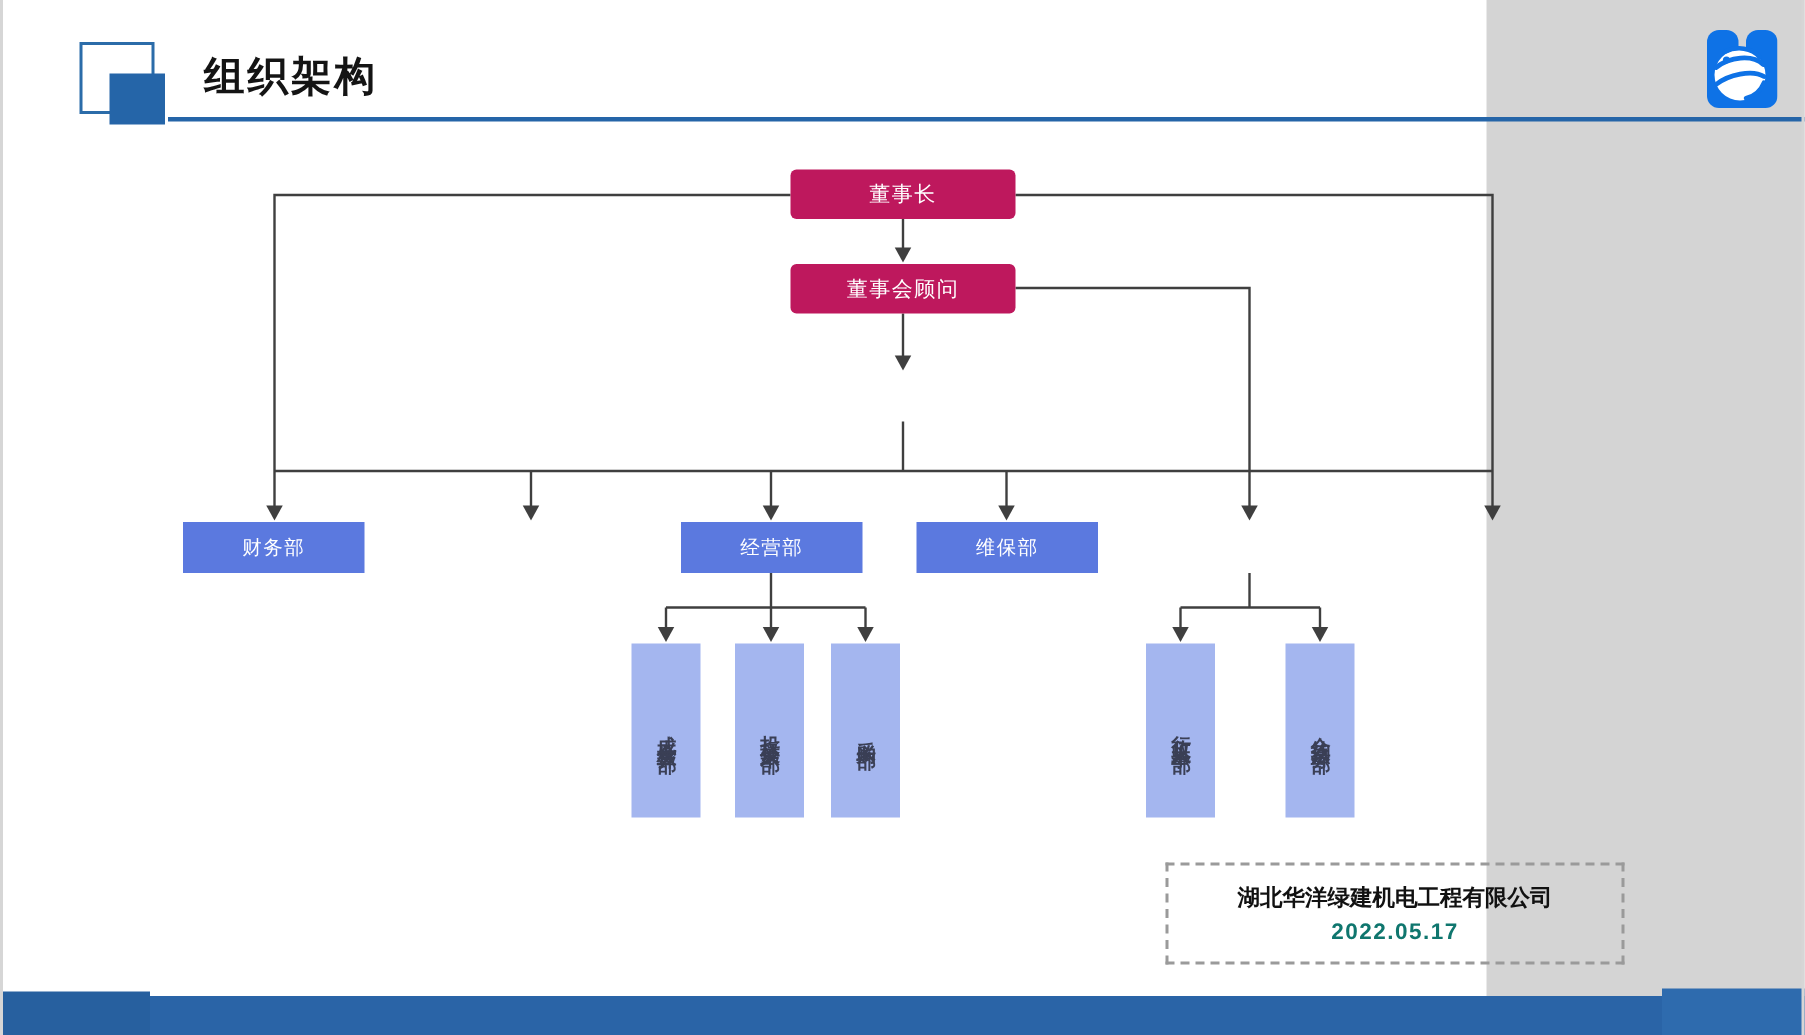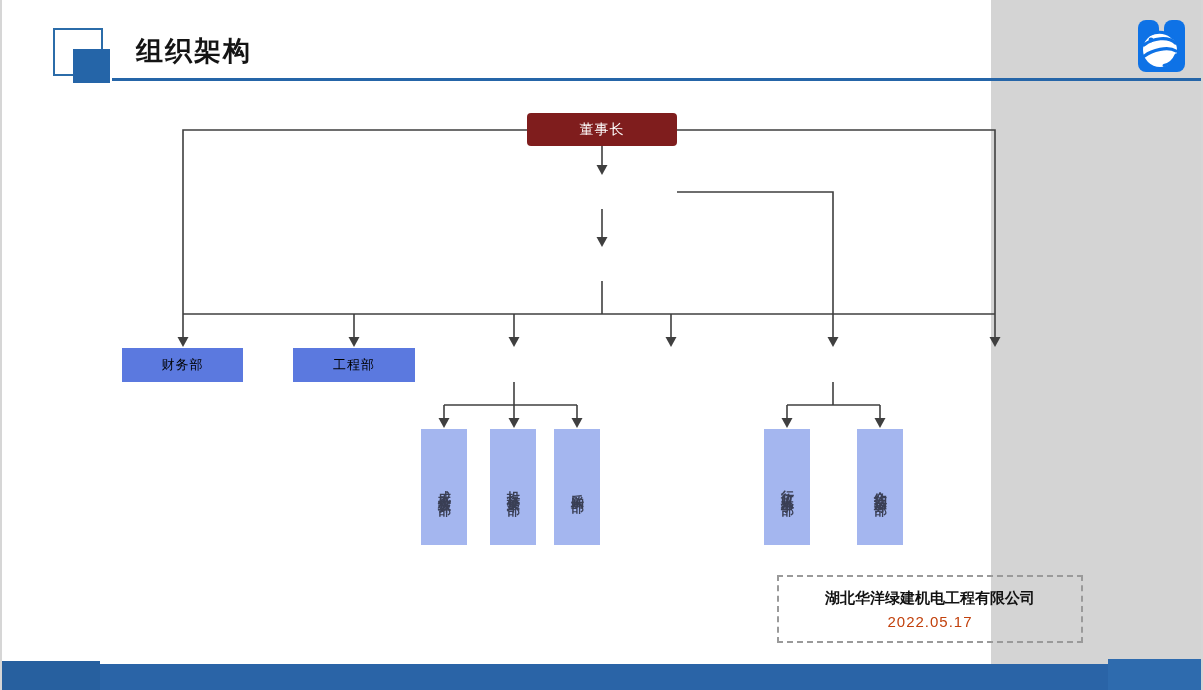--- a/index.html
+++ b/index.html
@@ -30,45 +30,45 @@
   }
   .logo{position:absolute;left:1138px;top:20px;width:47px;height:52px;z-index:3;}
 
   
   .node{
     position:absolute;display:flex;align-items:center;justify-content:center;
     box-sizing:border-box;z-index:5;
   }
   .lvl1{
     width:150px;height:33px;left:527px;border-radius:4px;
-    background:#7f1d1d;color:#ffffff;font-size:14px;letter-spacing:1px;
+    background:#be185d;color:#ffffff;font-size:14px;letter-spacing:1px;
   }
   .lvl2{
     top:348px;height:34px;
-    background:#5b79df;color:#000000;font-size:13px;letter-spacing:1px;
+    background:#5b79df;color:#ffffff;font-size:13px;letter-spacing:1px;
   }
   .lvl3{
     top:429px;width:46px;height:116px;
     background:#a4b6ef;color:#3a3f55;font-size:13px;font-weight:600;
     writing-mode:vertical-rl;text-orientation:upright;letter-spacing:3px;
   }
 
   
   .connectors{position:absolute;left:0;top:0;width:1203px;height:690px;z-index:4;pointer-events:none;}
   .connectors path.ln{stroke:#3f3f3f;stroke-width:1.6;fill:none;}
   .connectors path.ar{fill:#3f3f3f;stroke:none;}
 
   
   .note-box{
     position:absolute;left:777px;top:575px;width:306px;height:68px;
     border:2px dashed #9a9a9a;box-sizing:border-box;z-index:5;
     display:flex;flex-direction:column;align-items:center;justify-content:center;gap:5px;
   }
   .note-company{font-size:15px;font-weight:800;color:#111111;}
-  .note-date{font-size:15px;font-weight:400;color:#c2410c;letter-spacing:1px;}
+  .note-date{font-size:15px;font-weight:700;color:#0f766e;letter-spacing:1px;}
 
   
   .bar-main{position:absolute;left:0;top:664px;width:1203px;height:26px;background:#2a64a7;z-index:50;}
   .bar-left{position:absolute;left:0;top:661px;width:100px;height:29px;background:#27609f;z-index:51;}
   .bar-right{position:absolute;left:1108px;top:659px;width:95px;height:31px;background:#2e6bae;z-index:51;}
 </style>
 </head>
 <body>
 
 <div class="slide">
@@ -134,26 +134,32 @@
     <path class="ln" d="M787 405 H880"></path>
     <path class="ln" d="M787 405 V421"></path>
       <path class="ar" d="M781.5 418 L792.5 418 L787 428 Z"></path>
     <path class="ln" d="M880 405 V421"></path>
       <path class="ar" d="M874.5 418 L885.5 418 L880 428 Z"></path>
   </svg>
 
   <div class="node lvl1" style="top:113px">
     <span>董事长</span>
   </div>
+  <div class="node lvl1" style="top:176px">
+    <span>董事会顾问</span>
+  </div>
 
   <div class="node lvl2" style="left:122px;width:121px">
     <span>财务部</span>
   </div>
-  <div class="node lvl2" style="left:293px;width:122px">
-    <span>工程部</span>
+  <div class="node lvl2" style="left:454px;width:121px">
+    <span>经营部</span>
+  </div>
+  <div class="node lvl2" style="left:611px;width:121px">
+    <span>维保部</span>
   </div>
 
   <div class="node lvl3" style="left:421px">
     <span>成本核算部</span>
   </div>
   <div class="node lvl3" style="left:490px">
     <span>投标技术部</span>
   </div>
   <div class="node lvl3" style="left:554px">
     <span>采购部</span>

